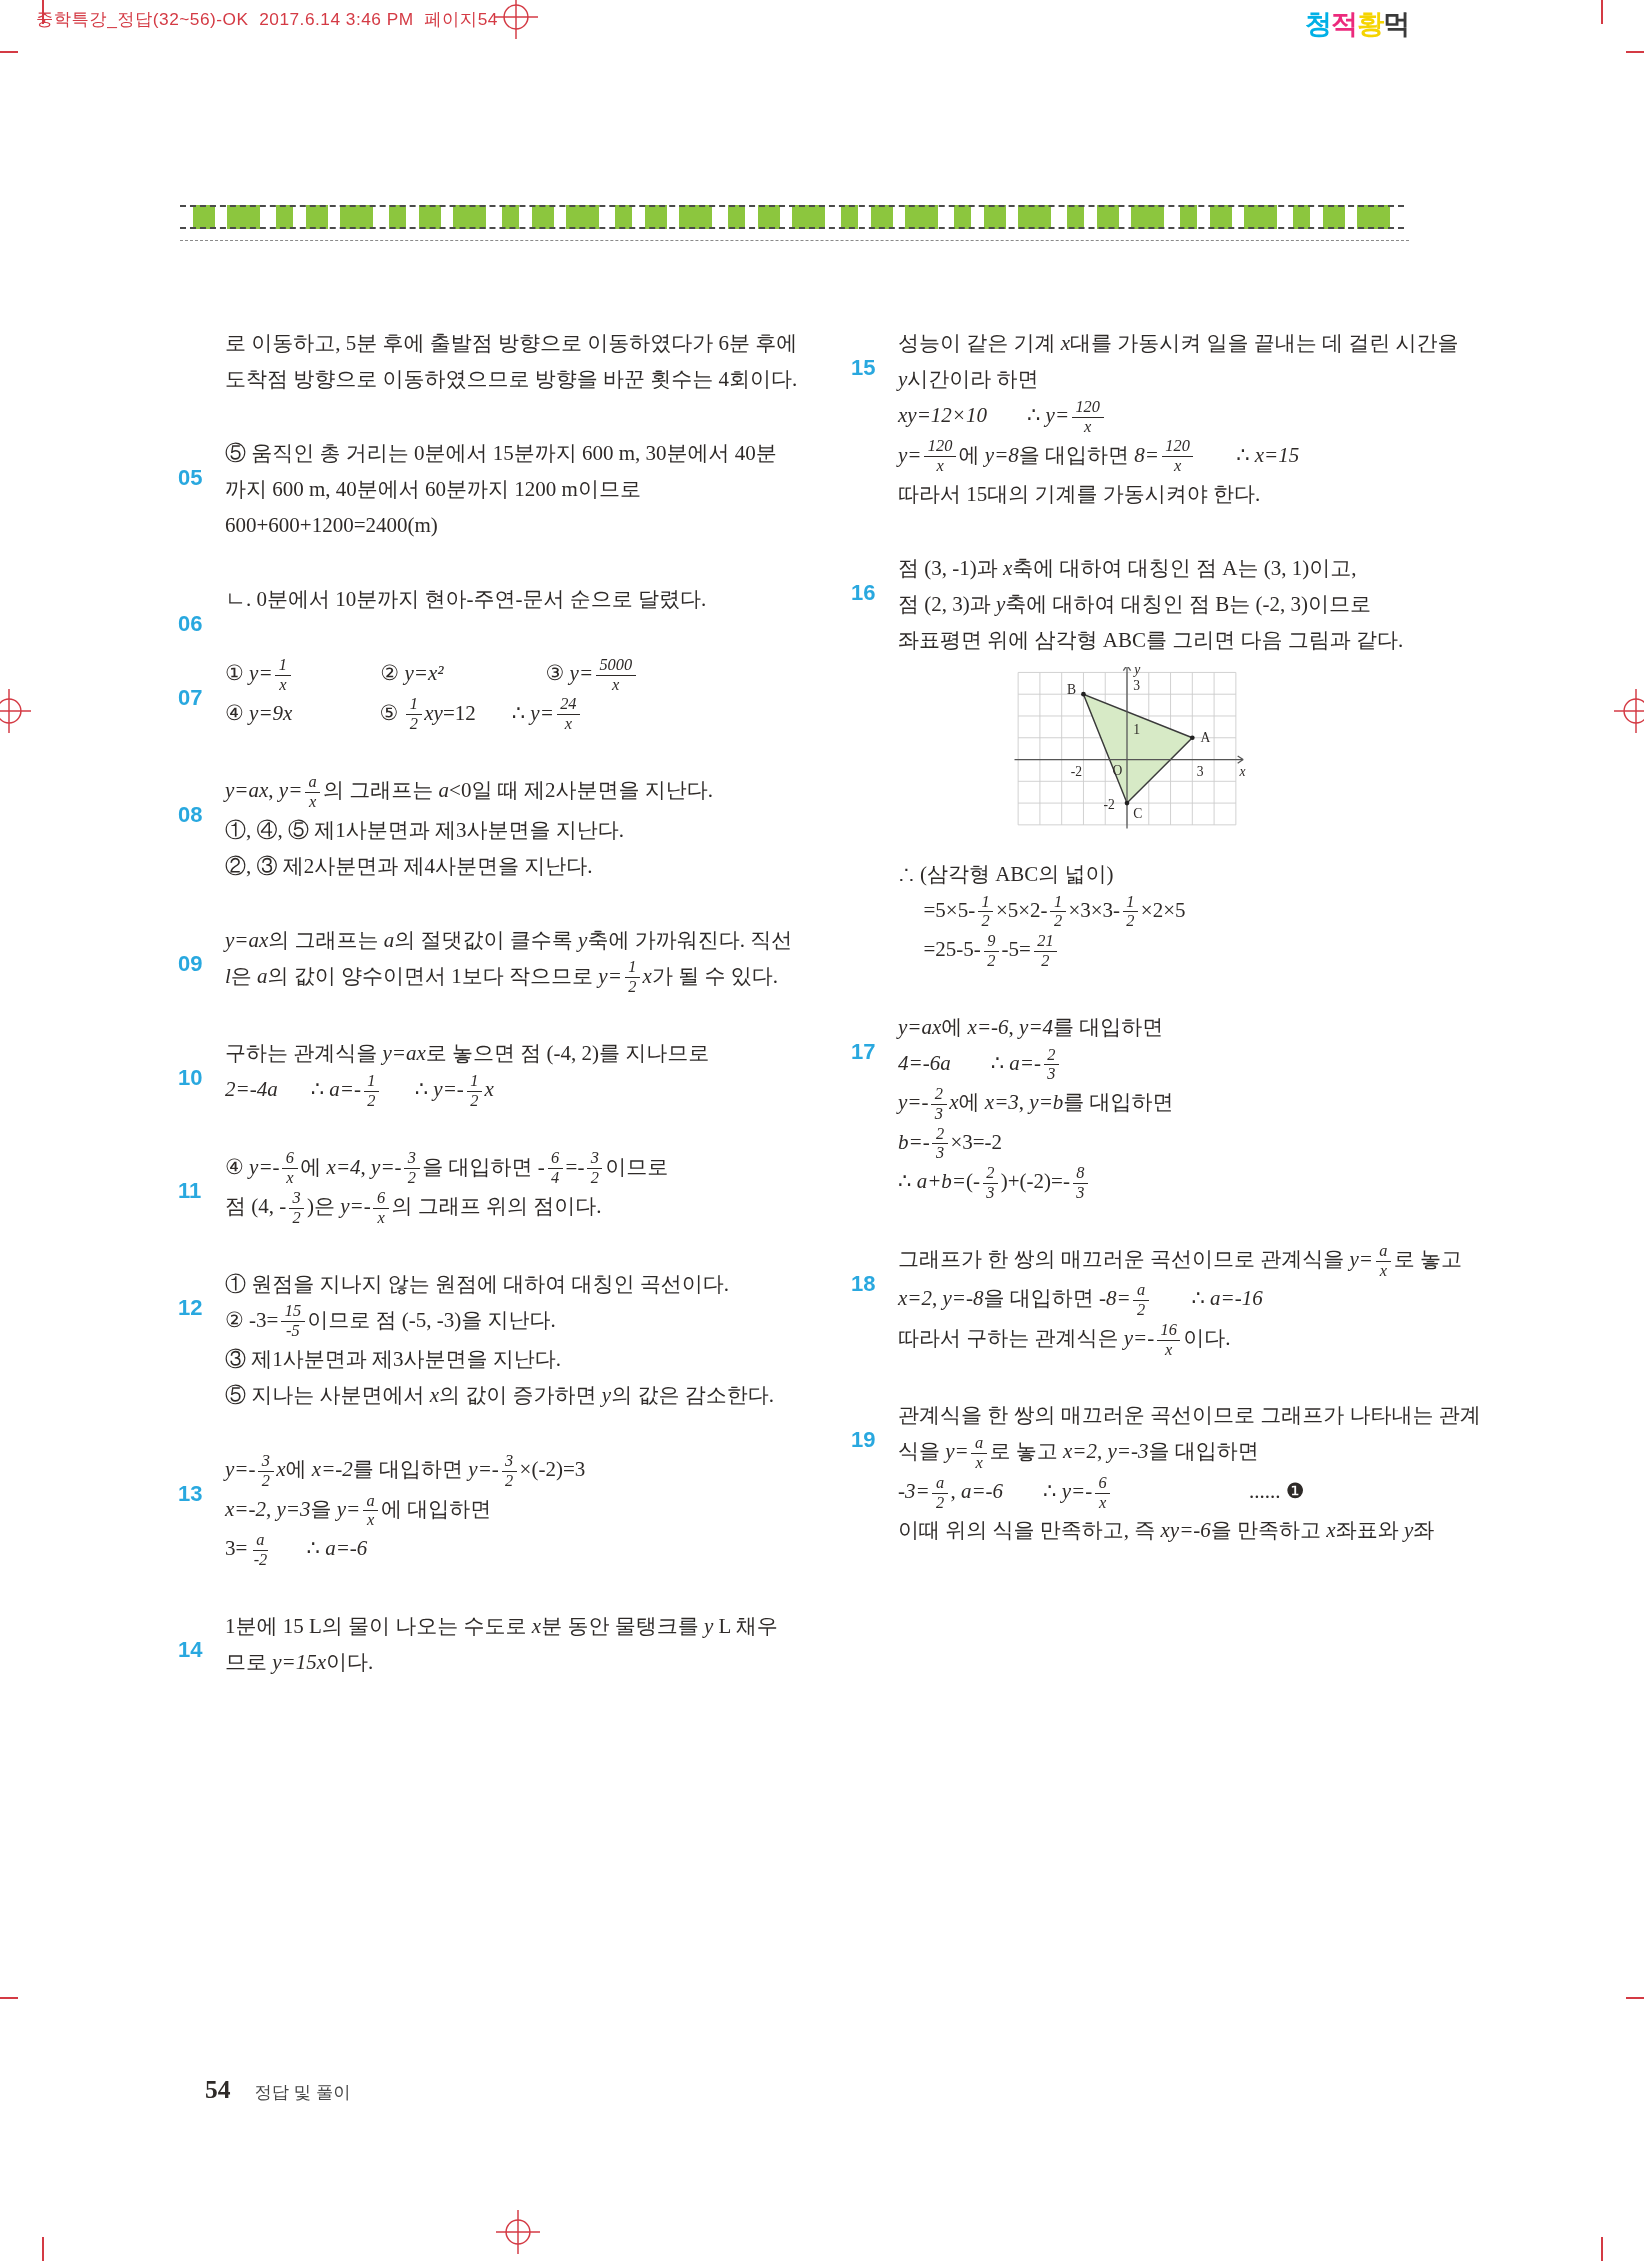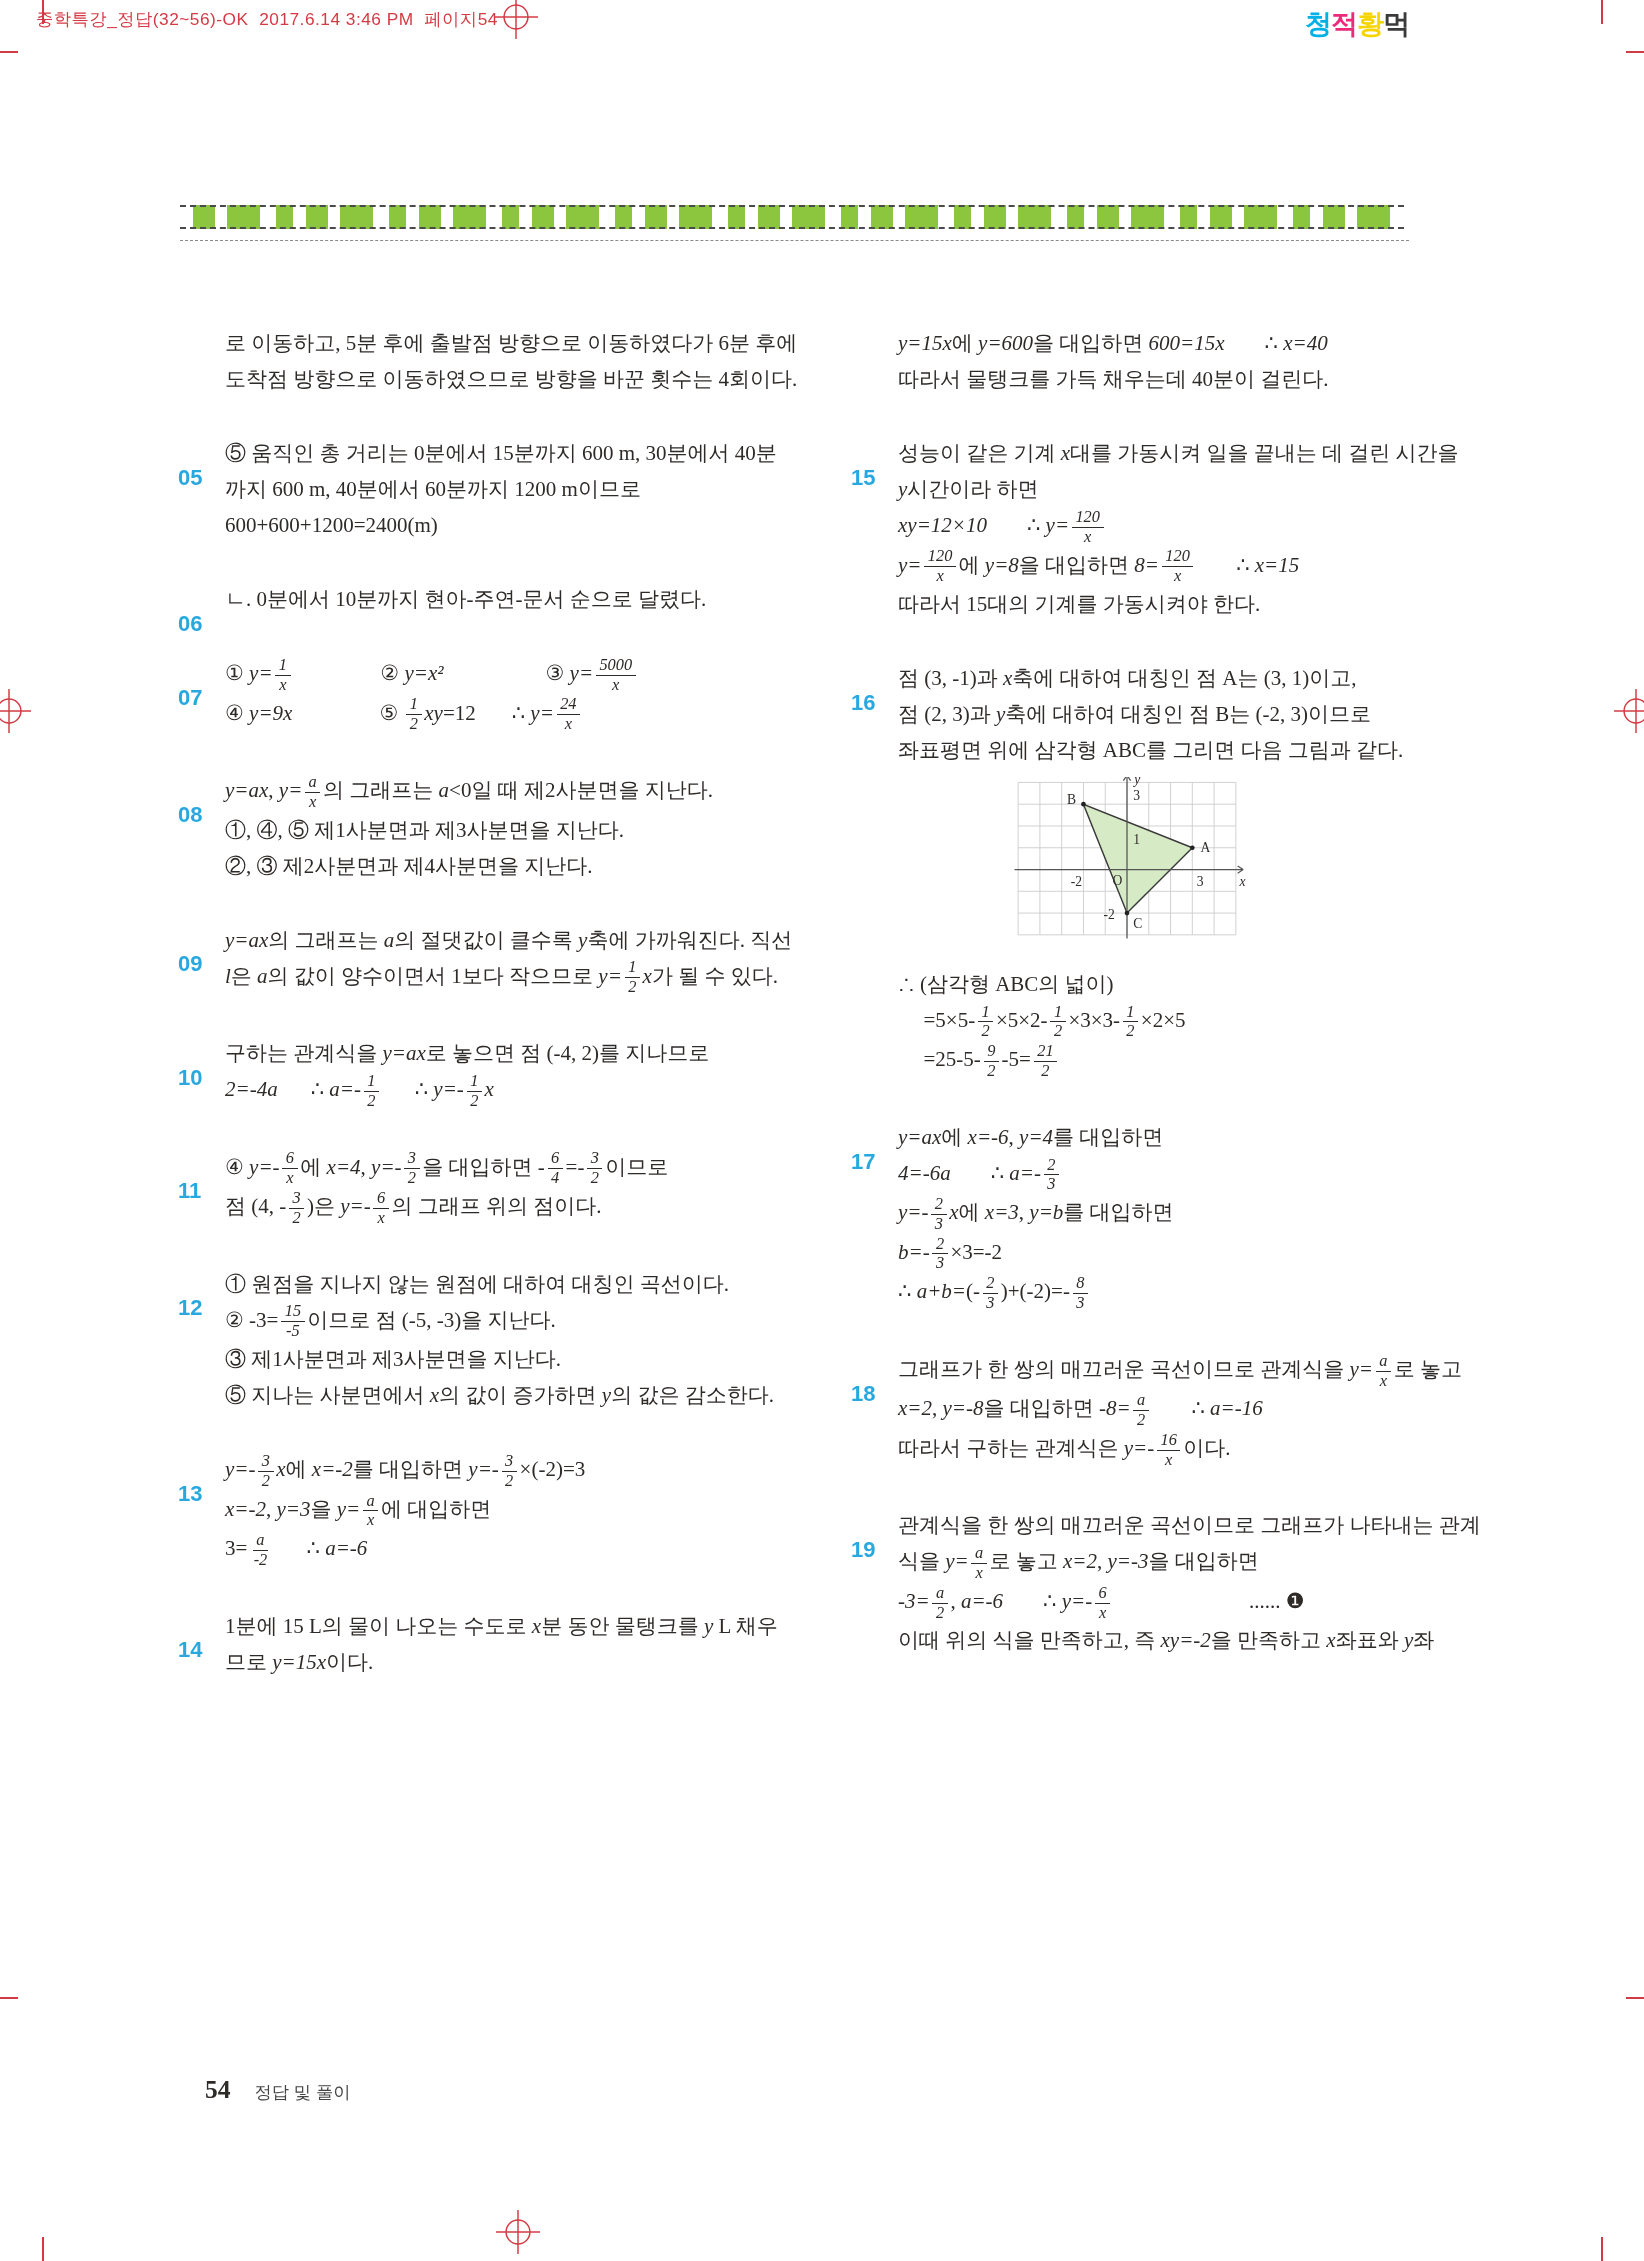--- a/index.html
+++ b/index.html
@@ -176,24 +176,20 @@
       <div class="line"><span class="math">x=-2</span><span class="kr">, </span><span class="math">y=3</span><span class="kr">을 </span><span class="math">y=</span><span class="frac"><span class="fnum">a</span><span class="fden">x</span></span><span class="kr">에 대입하면</span></div>
       <div class="line"><span class="kr">3=</span><span class="frac"><span class="fnum">a</span><span class="fden">-2</span></span><span class="gap" style="width: 33px;"></span><span class="kr">∴ </span><span class="math">a=-6</span></div>
     </div>
     <div class="item">
       <span class="item-num">14</span>
       <div class="line"><span class="kr">1분에 15 L의 물이 나오는 수도로 </span><span class="math">x</span><span class="kr">분 동안 물탱크를 </span><span class="math">y</span><span class="kr"> L 채우</span></div>
       <div class="line"><span class="kr">므로 </span><span class="math">y=15x</span><span class="kr">이다.</span></div>
     </div>
   </div>
 <div class="col" id="col-right">
-    <div class="item">
-      <div class="line"><span class="math">y=15x</span><span class="kr">에 </span><span class="math">y=600</span><span class="kr">을 대입하면 </span><span class="math">600=15x</span><span class="gap" style="width: 40px;"></span><span class="kr">∴ </span><span class="math">x=40</span></div>
-      <div class="line"><span class="kr">따라서 물탱크를 가득 채우는데 40분이 걸린다.</span></div>
-    </div>
     <div class="item">
       <span class="item-num">15</span>
       <div class="line"><span class="kr">성능이 같은 기계 </span><span class="math">x</span><span class="kr">대를 가동시켜 일을 끝내는 데 걸린 시간을</span></div>
       <div class="line"><span class="math">y</span><span class="kr">시간이라 하면</span></div>
       <div class="line"><span class="math">xy=12×10</span><span class="gap" style="width: 40px;"></span><span class="kr">∴ </span><span class="math">y=</span><span class="frac"><span class="fnum">120</span><span class="fden">x</span></span></div>
       <div class="line"><span class="math">y=</span><span class="frac"><span class="fnum">120</span><span class="fden">x</span></span><span class="kr">에 </span><span class="math">y=8</span><span class="kr">을 대입하면 </span><span class="math">8=</span><span class="frac"><span class="fnum">120</span><span class="fden">x</span></span><span class="gap" style="width: 40px;"></span><span class="kr">∴ </span><span class="math">x=15</span></div>
       <div class="line"><span class="kr">따라서 15대의 기계를 가동시켜야 한다.</span></div>
     </div>
     <div class="item">
       <span class="item-num">16</span>
@@ -260,21 +256,21 @@
       <span class="item-num">18</span>
       <div class="line"><span class="kr">그래프가 한 쌍의 매끄러운 곡선이므로 관계식을 </span><span class="math">y=</span><span class="frac"><span class="fnum">a</span><span class="fden">x</span></span><span class="kr">로 놓고</span></div>
       <div class="line"><span class="math">x=2</span><span class="kr">, </span><span class="math">y=-8</span><span class="kr">을 대입하면 </span><span class="math">-8=</span><span class="frac"><span class="fnum">a</span><span class="fden">2</span></span><span class="gap" style="width: 40px;"></span><span class="kr">∴ </span><span class="math">a=-16</span></div>
       <div class="line"><span class="kr">따라서 구하는 관계식은 </span><span class="math">y=-</span><span class="frac"><span class="fnum">16</span><span class="fden">x</span></span><span class="kr">이다.</span></div>
     </div>
     <div class="item">
       <span class="item-num">19</span>
       <div class="line"><span class="kr">관계식을 한 쌍의 매끄러운 곡선이므로 그래프가 나타내는 관계</span></div>
       <div class="line"><span class="kr">식을 </span><span class="math">y=</span><span class="frac"><span class="fnum">a</span><span class="fden">x</span></span><span class="kr">로 놓고 </span><span class="math">x=2</span><span class="kr">, </span><span class="math">y=-3</span><span class="kr">을 대입하면</span></div>
       <div class="line"><span class="math">-3=</span><span class="frac"><span class="fnum">a</span><span class="fden">2</span></span><span class="kr">, </span><span class="math">a=-6</span><span class="gap" style="width: 40px;"></span><span class="kr">∴ </span><span class="math">y=-</span><span class="frac"><span class="fnum">6</span><span class="fden">x</span></span><span class="gap" style="width: 136px;"></span><span class="kr">...... ❶</span></div>
-      <div class="line"><span class="kr">이때 위의 식을 만족하고, 즉 </span><span class="math">xy=-2</span><span class="kr">을 만족하고 </span><span class="math">x</span><span class="kr">좌표와 </span><span class="math">y</span><span class="kr">좌</span></div>
+      <div class="line"><span class="kr">이때 위의 식을 만족하고, 즉 </span><span class="math">xy=-6</span><span class="kr">을 만족하고 </span><span class="math">x</span><span class="kr">좌표와 </span><span class="math">y</span><span class="kr">좌</span></div>
     </div>
   </div>
 
 <div class="page-footer">
   <span class="pagenum">54</span>
   <span class="pagelabel">정답 및 풀이</span>
 </div>
 
 
 </body></html>

